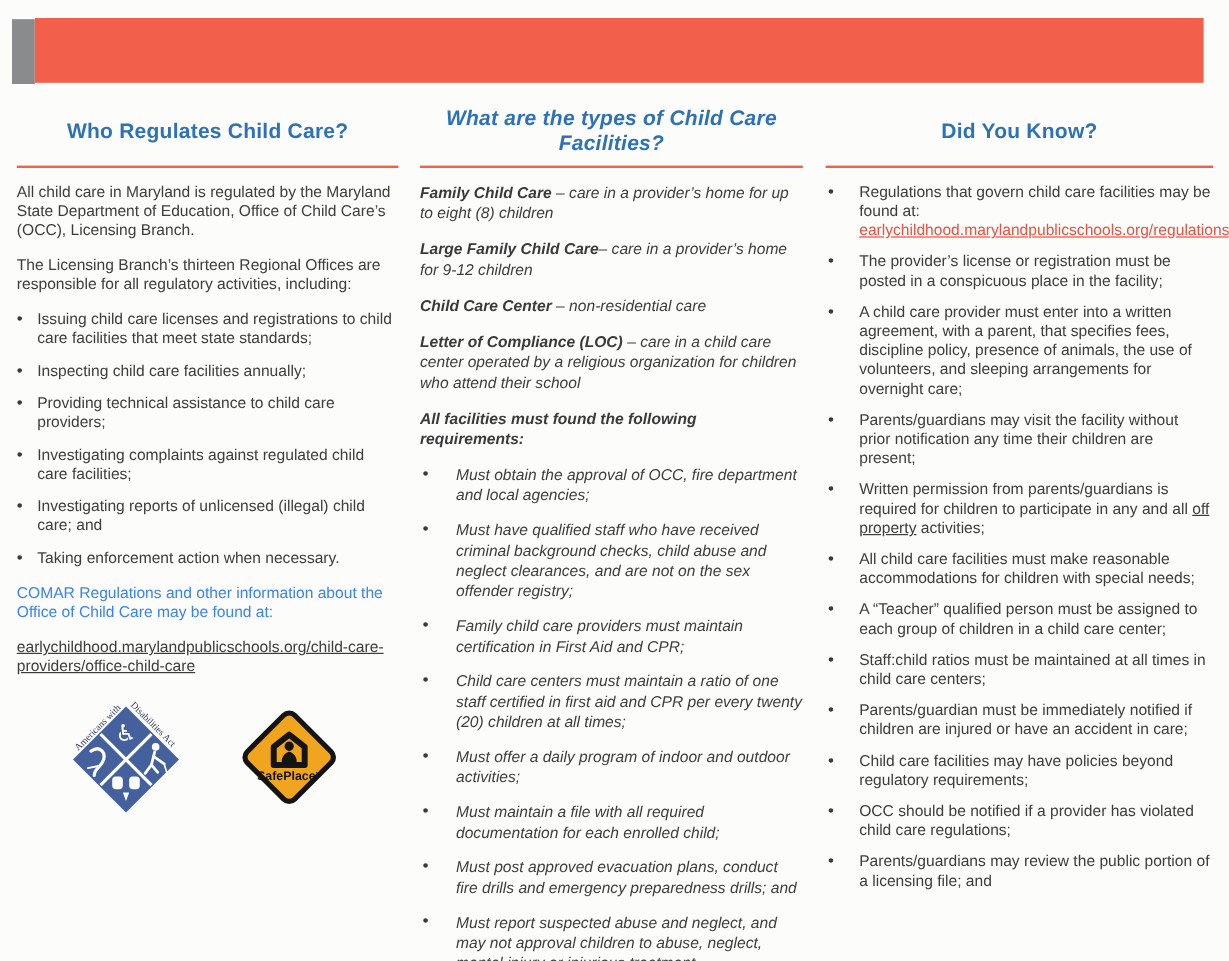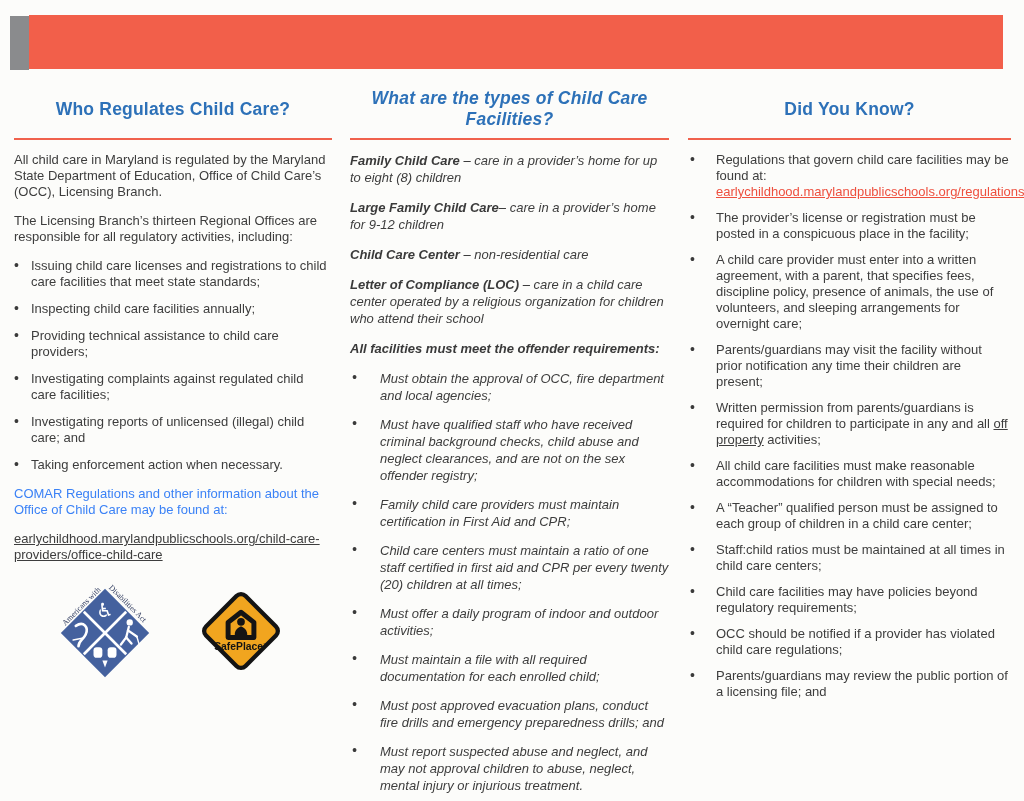--- a/index.html
+++ b/index.html
@@ -116,21 +116,21 @@
 <div class="col col-2">
   <div class="head">
     <h2>What are the types of Child Care Facilities?</h2>
   </div>
   <hr class="rule">
   <div class="body-txt">
     <p><span class="b">Family Child Care</span><span> – care in a provider’s home for up to eight (8) children</span></p>
     <p><span class="b">Large Family Child Care</span><span>– care in a provider’s home for 9-12 children</span></p>
     <p><span class="b">Child Care Center</span><span> – non-residential care</span></p>
     <p><span class="b">Letter of Compliance (LOC)</span><span> – care in a child care center operated by a religious organization for children who attend their school</span></p>
-    <p class="b">All facilities must meet the offender requirements:</p>
+    <p class="b">All facilities must found the following requirements:</p>
     <ul>
       <li>Must obtain the approval of OCC, fire department and local agencies;</li>
       <li>Must have qualified staff who have received criminal background checks, child abuse and neglect clearances, and are not on the sex offender registry;</li>
       <li>Family child care providers must maintain certification in First Aid and CPR;</li>
       <li>Child care centers must maintain a ratio of one staff certified in first aid and CPR per every twenty (20) children at all times;</li>
       <li>Must offer a daily program of indoor and outdoor activities;</li>
       <li>Must maintain a file with all required documentation for each enrolled child;</li>
       <li>Must post approved evacuation plans, conduct fire drills and emergency preparedness drills; and</li>
       <li>Must report suspected abuse and neglect, and may not approval children to abuse, neglect, mental injury or injurious treatment.</li>
     </ul>
@@ -148,18 +148,19 @@
         <span>Regulations that govern child care facilities may be found at:</span><br>
         <span class="redlink">earlychildhood.marylandpublicschools.org/regulations</span>
       </li>
       <li>The provider’s license or registration must be posted in a conspicuous place in the facility;</li>
       <li>A child care provider must enter into a written agreement, with a parent, that specifies fees, discipline policy, presence of animals, the use of volunteers, and sleeping arrangements for overnight care;</li>
       <li>Parents/guardians may visit the facility without prior notification any time their children are present;</li>
       <li><span>Written permission from parents/guardians is required for children to participate in any and all </span><span class="u">off property</span><span> activities;</span></li>
       <li>All child care facilities must make reasonable accommodations for children with special needs;</li>
       <li>A “Teacher” qualified person must be assigned to each group of children in a child care center;</li>
       <li>Staff:child ratios must be maintained at all times in child care centers;</li>
+      <li>Parents/guardian must be immediately notified if children are injured or have an accident in care;</li>
       <li>Child care facilities may have policies beyond regulatory requirements;</li>
       <li>OCC should be notified if a provider has violated child care regulations;</li>
       <li>Parents/guardians may review the public portion of a licensing file; and</li>
     </ul>
   </div>
 </div>
 
 </body></html>

